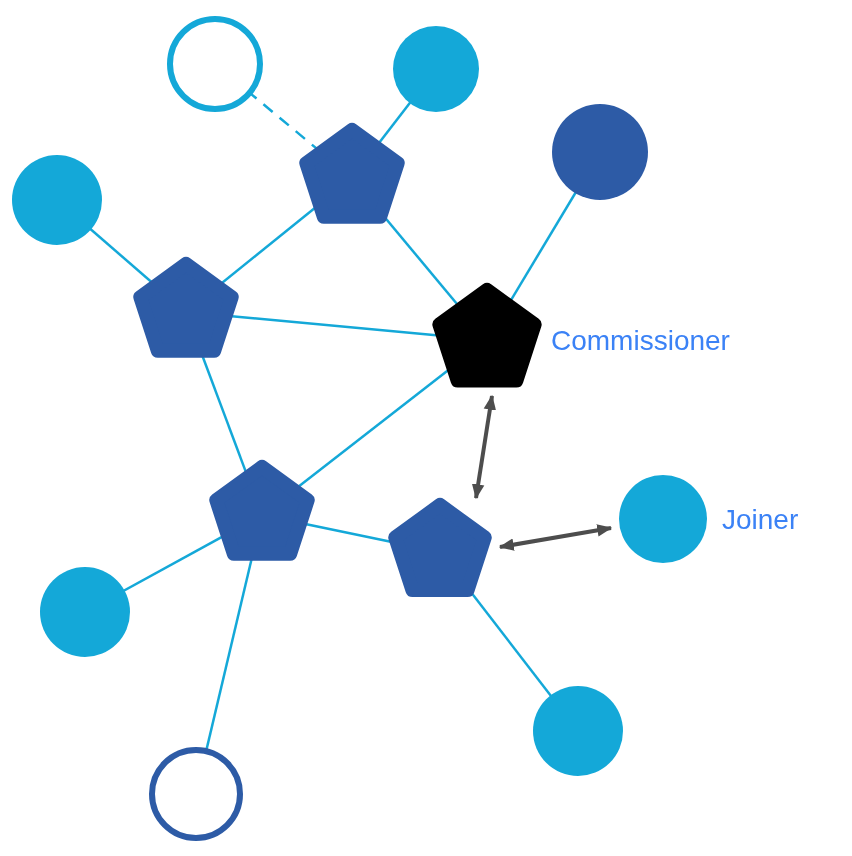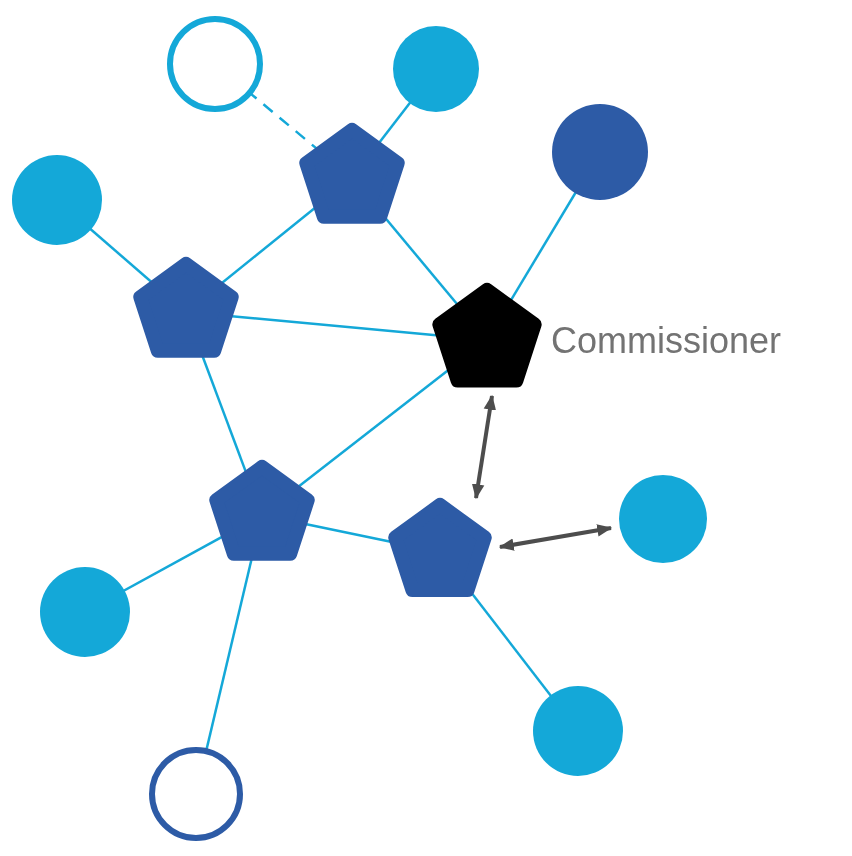--- a/index.html
+++ b/index.html
@@ -16,23 +16,23 @@
     font-family: "Liberation Sans", sans-serif;
   }
   .stage svg {
     position: absolute;
     left: 0;
     top: 0;
   }
   .node-label {
     position: absolute;
     font-family: "Liberation Sans", sans-serif;
-    font-size: 36px;
+    font-size: 28px;
     font-weight: 400;
-    color: #737373;
+    color: #3b82f6;
     white-space: nowrap;
     line-height: 42px;
     user-select: none;
   }
   .label-commissioner { left: 551px; top: 320px; }
   .label-joiner       { left: 722px; top: 499px; }
 </style>
 </head>
 <body>
 
@@ -74,13 +74,14 @@
         <polygon points="440.0,505.0 484.7,537.5 467.6,590.0 412.4,590.0 395.3,537.5" fill="#2d5ba6" stroke="#2d5ba6" stroke-width="14" stroke-linejoin="round"></polygon>
         <circle cx="663" cy="519" r="44" fill="#14a8d8"></circle>
         <circle cx="85" cy="612" r="45" fill="#14a8d8"></circle>
         <circle cx="578" cy="731" r="45" fill="#14a8d8"></circle>
         <circle cx="196" cy="794" r="44" fill="#ffffff" stroke="#2d5ba6" stroke-width="6"></circle>
       </g>
   </svg>
 
   <div class="node-label label-commissioner">Commissioner</div>
 
+  <div class="node-label label-joiner">Joiner</div>
 </div>
 
 </body></html>

